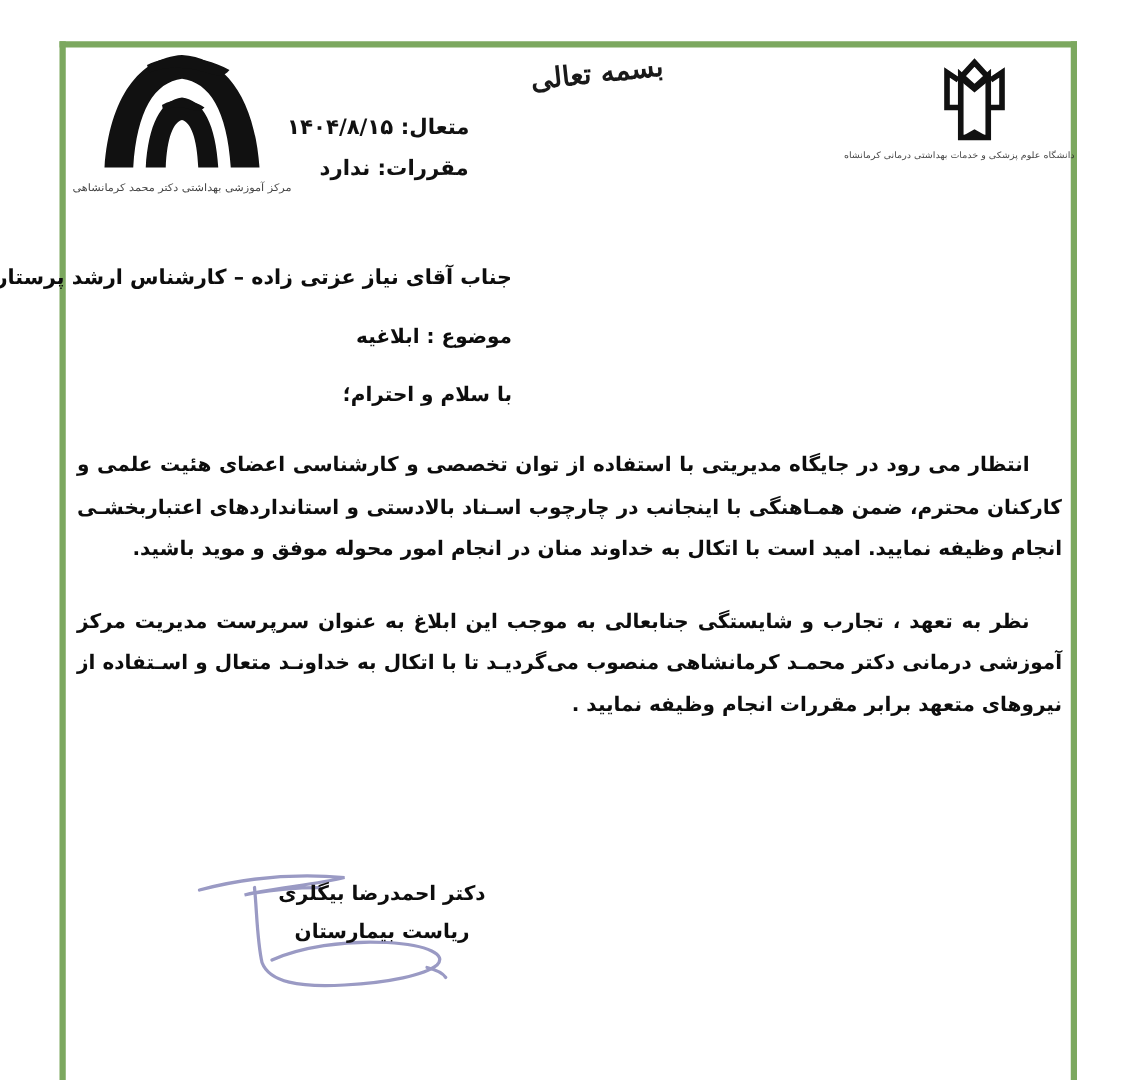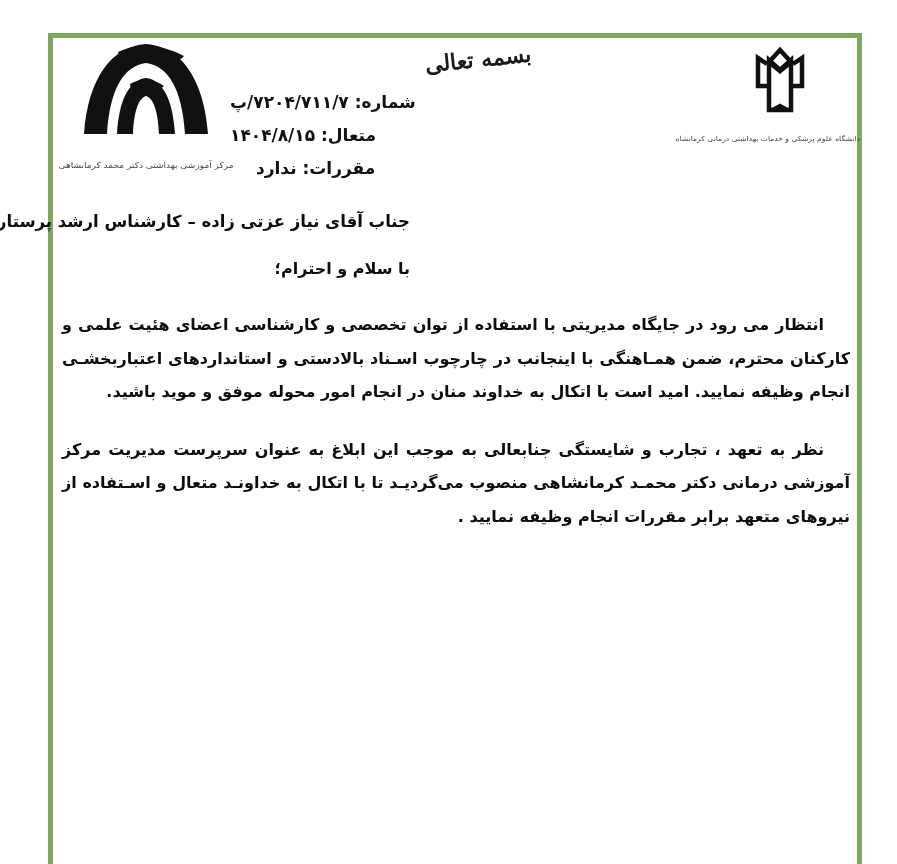--- a/index.html
+++ b/index.html
@@ -51,21 +51,21 @@
   .logo-left  { left: 58px;  top: 38px;  width: 176px; }
   .logo-right { left: 700px; top: 40px;  width: 160px; }
 
   .logo-caption {
     font-size: 9.5px;
     color: #2b2b2b;
     letter-spacing: -0.2px;
     white-space: nowrap;
     transform: scaleY(0.92);
     opacity: 0.88;
-    margin-top: 14px;
+    margin-top: 0;
   }
   .logo-left .logo-caption  { font-size: 9px; }
   .logo-right .logo-caption { font-size: 7.6px; }
 
   
   .bismillah {
     position: absolute;
     left: 418px;
     top: 46px;
     width: 120px;
@@ -198,34 +198,42 @@
         <path d="M33 70 L 40 66 L 47 70"></path>
       </g>
     </svg>
     <div class="logo-caption">دانشگاه علوم پزشکی و خدمات بهداشتی درمانی کرمانشاه</div>
   </div>
 
   <div class="bismillah">بسمه تعالی</div>
 
   <div class="meta">
     <div class="meta-row">
-      <span class="lbl">شماره:</span>
-      <span>۷۲۰۴/۷۱۱/۷/پ</span>
-    </div>
-    <div class="meta-row">
       <span class="lbl">متعال:</span>
       <span>۱۴۰۴/۸/۱۵</span>
     </div>
     <div class="meta-row attach">
       <span class="lbl">مقررات:</span>
       <span>ندارد</span>
     </div>
   </div>
 
   <div class="body-wrap">
     <div class="addressee">جناب آقای نیاز عزتی زاده  –  کارشناس ارشد پرستاری</div>
+    <div class="subject">موضوع : ابلاغیه</div>
     <div class="greeting">با سلام و احترام؛</div>
     <p class="para">انتظار می رود در جایگاه مدیریتی  با استفاده از توان تخصصی و کارشناسی اعضای هئیت علمی و کارکنان محترم، ضمن همـاهنگی با اینجانب در چارچوب اسـناد بالادستی و استانداردهای اعتباربخشـی  انجام وظیفه نمایید. امید است با اتکال به خداوند منان در انجام امور محوله موفق و موید باشید.</p>
     <p class="para">نظر به تعهد ، تجارب و شایستگی جنابعالی به موجب این ابلاغ به عنوان سرپرست  مدیریت مرکز آموزشی درمانی دکتر محمـد کرمانشاهی منصوب می‌گردیـد تا با اتکال به خداونـد متعال و اسـتفاده از نیروهای متعهد برابر مقررات انجام وظیفه نمایید .</p>
   </div>
 
+  <div class="sig-block">
+    <svg class="sig-stroke" viewBox="0 0 260 120">
+      <g fill="none" stroke="#9a9ac4" stroke-width="2.6" stroke-linecap="round">
+        <path d="M16 26 C 46 18, 86 12, 132 16 C 108 22, 76 24, 52 30 C 70 26, 92 24, 112 24"></path>
+        <path d="M60 24 C 62 44, 62 66, 66 84 C 72 100, 96 104, 132 102 C 168 100, 196 94, 206 86 C 214 78, 200 70, 166 68 C 132 66, 96 72, 74 82"></path>
+        <path d="M198 88 C 206 90, 211 93, 213 96"></path>
+      </g>
+    </svg>
+    <div class="sig-name">دکتر احمدرضا بیگلری</div>
+    <div class="sig-title">ریاست بیمارستان</div>
+  </div>
 
 </div>
 
 </body></html>

